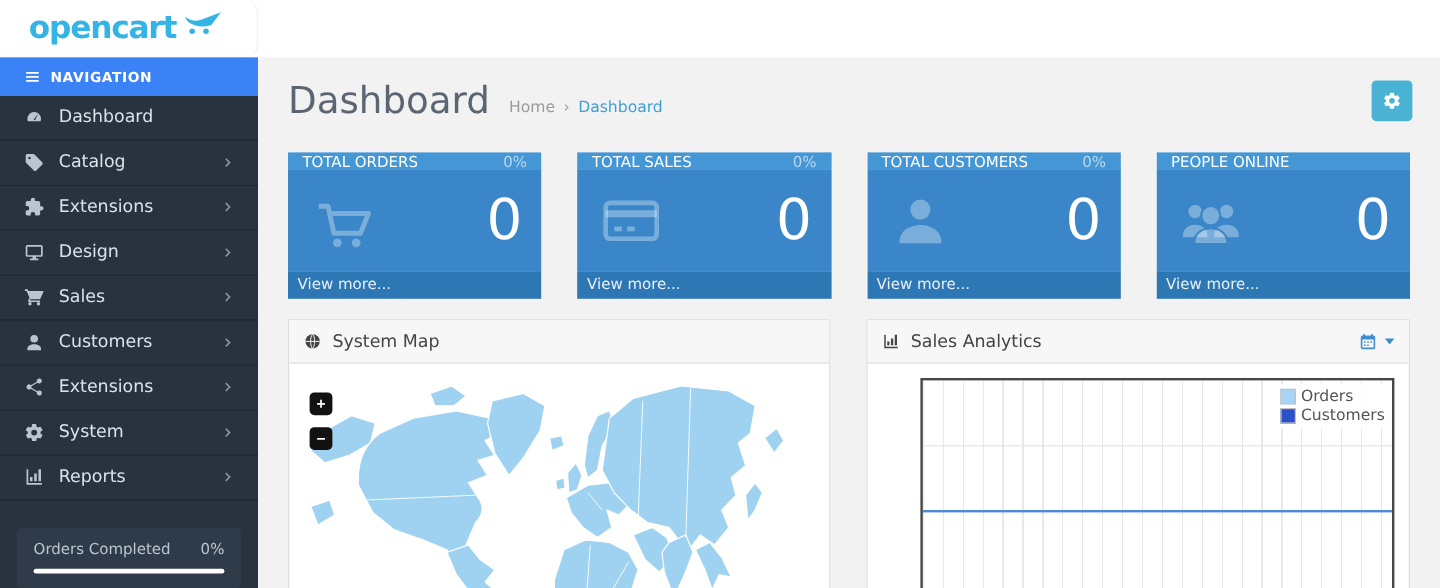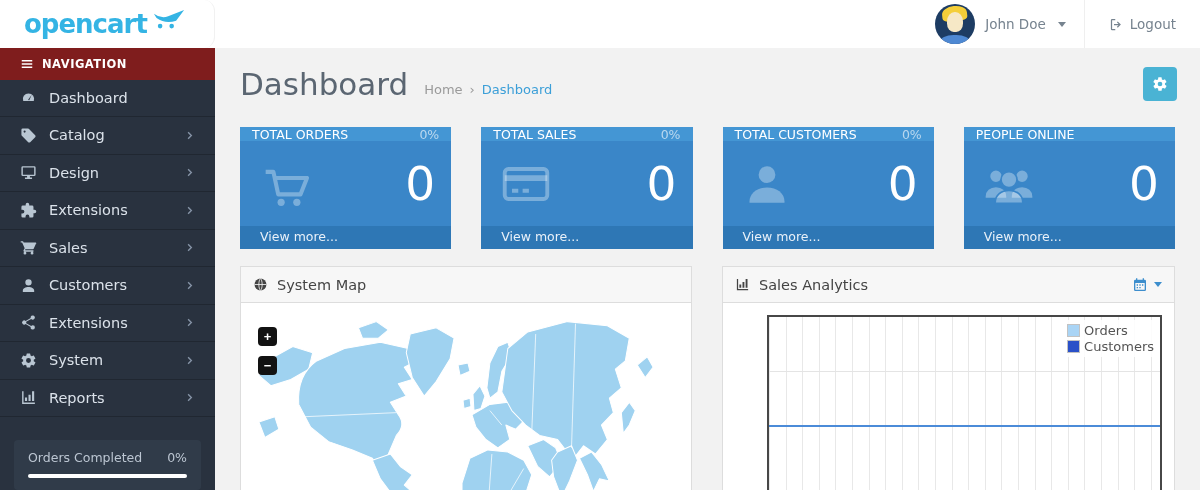--- a/index.html
+++ b/index.html
@@ -21,21 +21,21 @@
   .avatar .face { position:absolute; top:8px; left:12px; width:16px; height:20px; background:#f6e8c6; border-radius:48% 48% 42% 42%; }
   .avatar .shirt { position:absolute; bottom:-7px; left:5px; width:30px; height:16px; background:#4e88d2; border-radius:45% 45% 0 0; }
   .user-name { color:#76838f; font-size:13.5px; }
   .caret { width:0; height:0; border-left:4px solid transparent; border-right:4px solid transparent; border-top:5px solid #76838f; display:inline-block; margin-left:2px; }
   .topbar-divider { width:1px; height:48px; background:#efefef; }
   .logout-btn { display:flex; align-items:center; gap:6px; color:#76838f; font-size:13.5px;
                 padding:0 24px; height:100%; cursor:pointer; }
 
   
   .sidebar { grid-column:1; grid-row:2; background:#29323f; overflow:hidden; display:flex; flex-direction:column; }
-  .nav-header { background:#7f1d1d; color:#fff; font-size:11.5px; font-weight:bold; letter-spacing:.5px;
+  .nav-header { background:#3b82f6; color:#fff; font-size:11.5px; font-weight:bold; letter-spacing:.5px;
                 padding:0 20px; height:44px; display:flex; align-items:center; gap:8px; }
   .menu { list-style:none; }
   .menu-item { display:flex; align-items:center; gap:12px; padding:0 20px; height:37.5px;
                color:#dbe2ea; font-size:14.5px; border-bottom:1px solid rgba(0,0,0,.22); cursor:pointer; }
   .menu-item .mi-icon { width:17px; height:17px; color:#b9c6d2; flex:none; display:flex; align-items:center; }
   .menu-item .chev { margin-left:auto; color:#8694a7; display:flex; }
   .sidebar-stat { margin:23px 14px 0; background:#303b49; border-radius:4px; padding:10px 14px 12px; }
   .sidebar-stat-row { display:flex; justify-content:space-between; color:#bcc6d2; font-size:12.5px; }
   .sidebar-progress { margin-top:9px; height:4px; background:#fff; border-radius:3px; }
 
@@ -49,21 +49,21 @@
                   display:flex; align-items:center; justify-content:center; cursor:pointer; }
 
   .tiles { display:grid; grid-template-columns:repeat(4,1fr); gap:30px; padding:13px 25px 0; }
   .tile { display:flex; flex-direction:column; }
   .tile-header { background:#4496d4; height:14px; display:flex; align-items:center; padding:0 12px;
                  color:#fff; font-size:12.5px; }
   .tile-percent { margin-left:auto; color:rgba(255,255,255,.62); }
   .tile-body { background:#3a86c8; height:85px; display:flex; align-items:center; padding:0 16px; }
   .tile-icon { color:rgba(255,255,255,.33); display:flex; }
   .tile-value { margin-left:auto; color:#fff; font-size:47px; line-height:1; }
-  .tile-footer { background:#2e77b5; padding:3px 20px 5px; color:#e9f1f9; font-size:12.5px; cursor:pointer; }
+  .tile-footer { background:#2e77b5; padding:3px 8px 5px; color:#e9f1f9; font-size:12.5px; cursor:pointer; }
 
   .panels { display:grid; grid-template-columns:452px 1fr; gap:30px; padding:17px 25px 0; }
   .panel { background:#fff; border:1px solid #ddd; }
   .panel-header { background:#f7f7f7; border-bottom:1px solid #ddd; padding:0 12px; height:36px;
                   display:flex; align-items:center; gap:9px; color:#444; font-size:14.5px; }
   .panel-header .ph-icon { color:#444; display:flex; }
   .panel-tools { margin-left:auto; display:flex; align-items:center; gap:6px; cursor:pointer; }
   .caret-blue { width:0; height:0; border-left:4px solid transparent; border-right:4px solid transparent; border-top:5px solid #3d8ecd; }
 
   .map-body { position:relative; height:300px; overflow:hidden; }
@@ -94,38 +94,20 @@
     <span class="logo-text">opencart</span>
     <span class="logo-mark">
       <svg width="32" height="20" viewBox="0 0 36 22">
         <path d="M1 5 Q9 11 17 8 L35 1 L26 13 Q14 17 4 10 Z" fill="#34b4e4"></path>
         <circle cx="8" cy="19" r="2.6" fill="#34b4e4"></circle>
         <circle cx="21" cy="19" r="2.6" fill="#34b4e4"></circle>
       </svg>
     </span>
   </div>
 
-  <div class="topbar">
-    <div class="user-area">
-      <div class="avatar">
-        <div class="hair"></div>
-          <div class="face"></div>
-          <div class="shirt"></div>
-      </div>
-      <span class="user-name">John Doe</span>
-      <span class="caret"></span>
-    </div>
-    <div class="topbar-divider"></div>
-    <div class="logout-btn">
-      <svg width="15" height="15" viewBox="0 0 24 24" fill="#76838f">
-        <path d="M10 3H5a2 2 0 0 0-2 2v14a2 2 0 0 0 2 2h5v-2H5V5h5zM14 7l-1.4 1.4 2.6 2.6H8v2h7.2l-2.6 2.6L14 17l5-5z"></path>
-      </svg>
-      <span>Logout</span>
-    </div>
-  </div>
 
   <nav class="sidebar">
     <div class="nav-header">
       <svg width="14" height="14" viewBox="0 0 24 24" fill="#fff">
         <path d="M3 5h18v2.6H3zM3 10.7h18v2.6H3zM3 16.4h18v2.6H3z"></path>
       </svg>
       <span>NAVIGATION</span>
     </div>
     <ul class="menu">
       <li class="menu-item">
@@ -146,37 +128,37 @@
         <span>Catalog</span>
         <span class="chev">
             <svg width="11" height="11" viewBox="0 0 24 24" fill="none" stroke="currentColor" stroke-width="3">
               <path d="M9 5l7 7-7 7"></path>
             </svg>
           </span>
       </li>
       <li class="menu-item">
         <span class="mi-icon">
           <svg width="17" height="17" viewBox="0 0 24 24" fill="currentColor">
+              <path d="M20.5 11H19V7a2 2 0 0 0-2-2h-4V3.5a2.5 2.5 0 0 0-5 0V5H4a2 2 0 0 0-2 2v3.8h1.5a2.7 2.7 0 0 1 0 5.4H2V20a2 2 0 0 0 2 2h3.8v-1.5a2.7 2.7 0 0 1 5.4 0V22H17a2 2 0 0 0 2-2v-4h1.5a2.5 2.5 0 0 0 0-5z"></path>
+            </svg>
+        </span>
+        <span>Extensions</span>
+        <span class="chev">
+            <svg width="11" height="11" viewBox="0 0 24 24" fill="none" stroke="currentColor" stroke-width="3">
+              <path d="M9 5l7 7-7 7"></path>
+            </svg>
+          </span>
+      </li>
+      <li class="menu-item">
+        <span class="mi-icon">
+          <svg width="17" height="17" viewBox="0 0 24 24" fill="currentColor">
               <path d="M20 3H4a2 2 0 0 0-2 2v10a2 2 0 0 0 2 2h6v2H7v2h10v-2h-3v-2h6a2 2 0 0 0 2-2V5a2 2 0 0 0-2-2zm0 12H4V5h16z"></path>
             </svg>
         </span>
         <span>Design</span>
-        <span class="chev">
-            <svg width="11" height="11" viewBox="0 0 24 24" fill="none" stroke="currentColor" stroke-width="3">
-              <path d="M9 5l7 7-7 7"></path>
-            </svg>
-          </span>
-      </li>
-      <li class="menu-item">
-        <span class="mi-icon">
-          <svg width="17" height="17" viewBox="0 0 24 24" fill="currentColor">
-              <path d="M20.5 11H19V7a2 2 0 0 0-2-2h-4V3.5a2.5 2.5 0 0 0-5 0V5H4a2 2 0 0 0-2 2v3.8h1.5a2.7 2.7 0 0 1 0 5.4H2V20a2 2 0 0 0 2 2h3.8v-1.5a2.7 2.7 0 0 1 5.4 0V22H17a2 2 0 0 0 2-2v-4h1.5a2.5 2.5 0 0 0 0-5z"></path>
-            </svg>
-        </span>
-        <span>Extensions</span>
         <span class="chev">
             <svg width="11" height="11" viewBox="0 0 24 24" fill="none" stroke="currentColor" stroke-width="3">
               <path d="M9 5l7 7-7 7"></path>
             </svg>
           </span>
       </li>
       <li class="menu-item">
         <span class="mi-icon">
           <svg width="17" height="17" viewBox="0 0 24 24" fill="currentColor">
               <path d="M7 18a2 2 0 1 0 2 2 2 2 0 0 0-2-2zm10 0a2 2 0 1 0 2 2 2 2 0 0 0-2-2zM7.4 14.5h11a1 1 0 0 0 .9-.6l3.2-7.1a.8.8 0 0 0-.8-1.8H5.2L4.3 3H1v2h2l3.6 8.1-1.4 2.5A1.5 1.5 0 0 0 6.5 18H19v-2H7.4z"></path>

